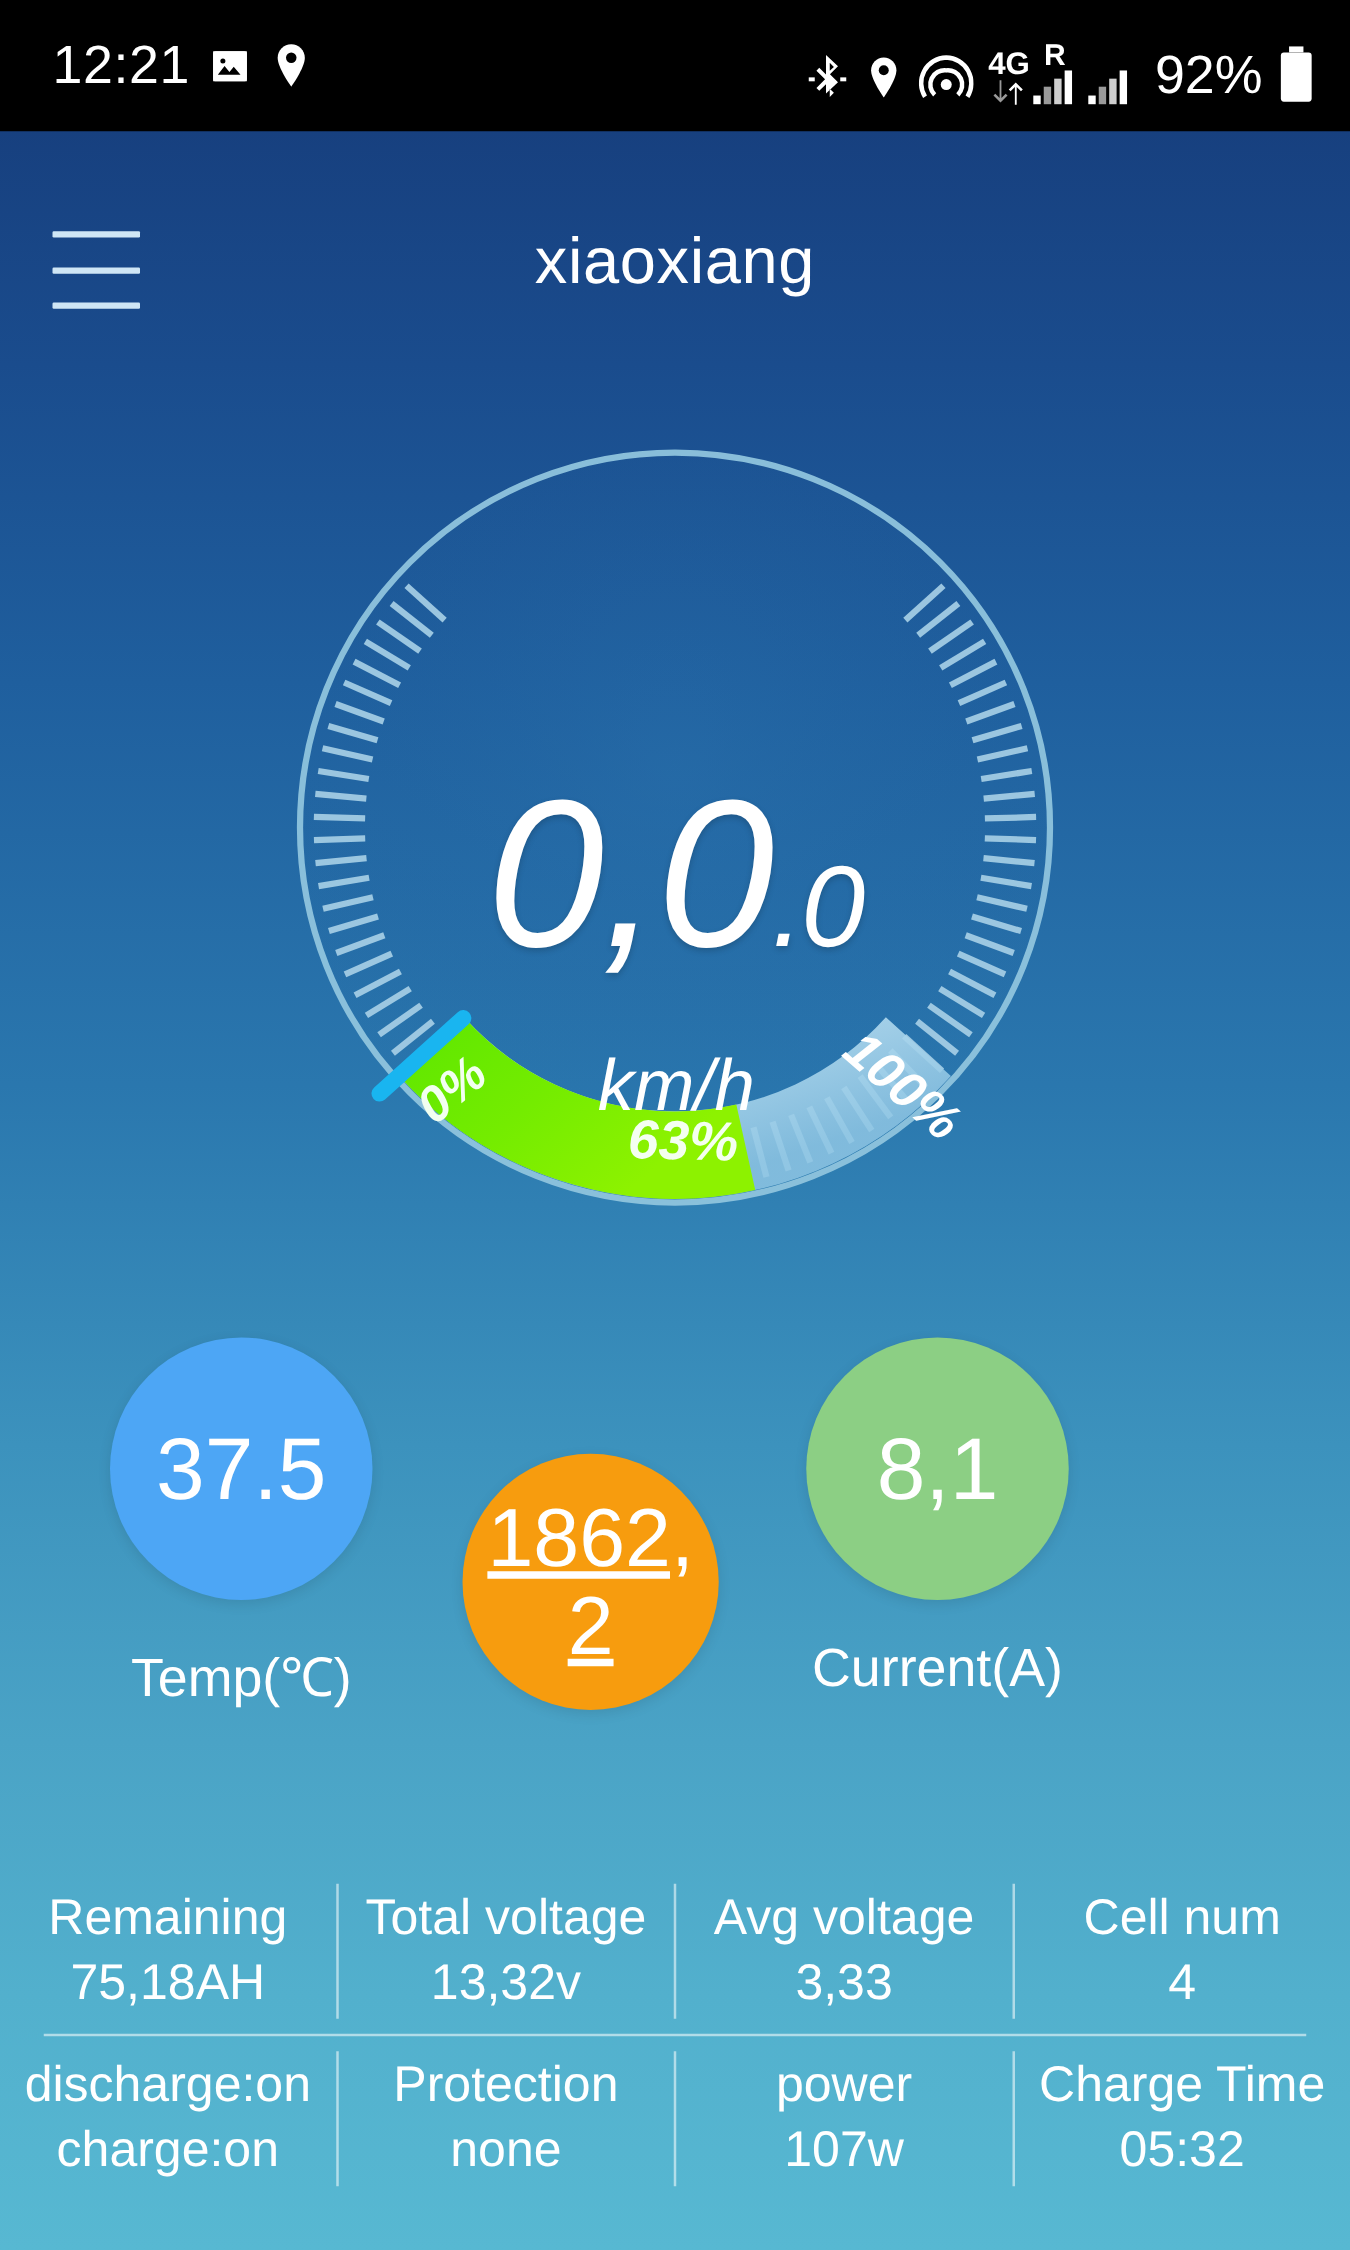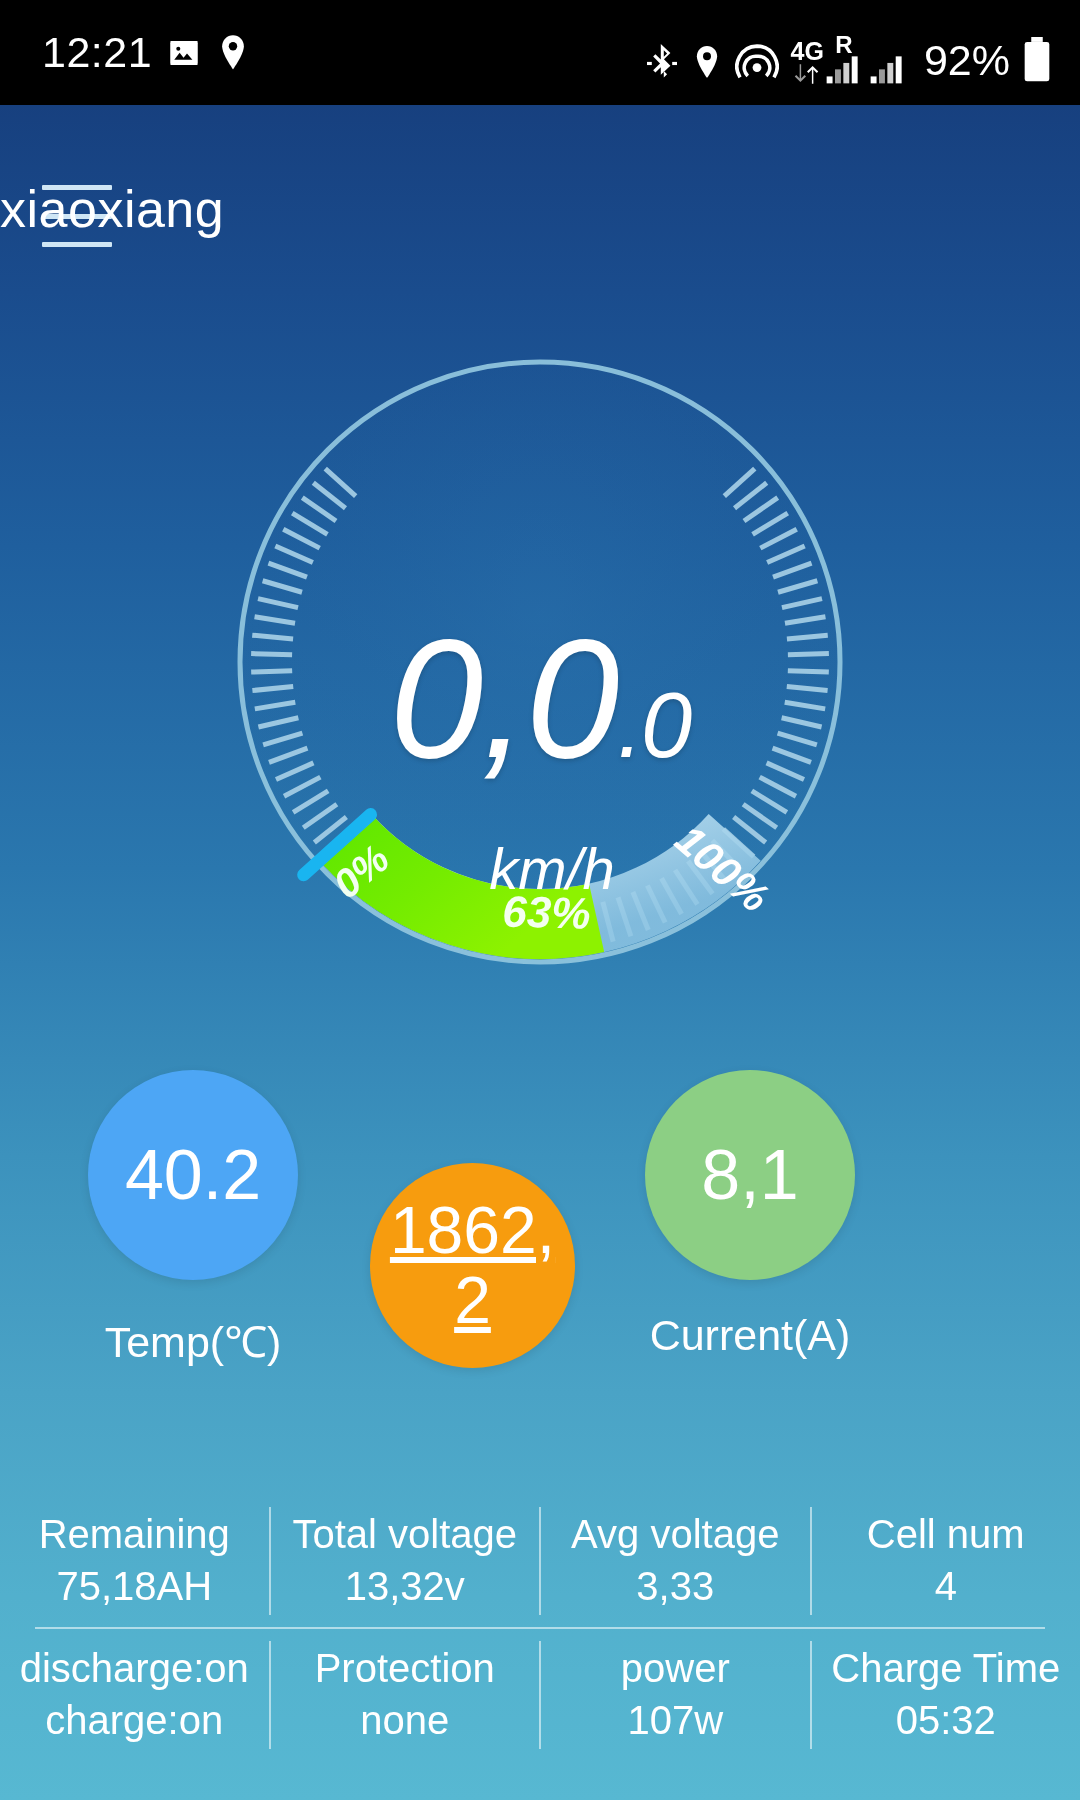--- a/index.html
+++ b/index.html
@@ -42,21 +42,21 @@
 
   
   .header{ position:absolute; left:0; top:0; width:1080px; height:160px; }
   .hamburger{
     position:absolute; left:42px; top:80px; width:70px; height:62px;
     display:flex; flex-direction:column; justify-content:space-between;
     cursor:pointer;
   }
   .hamburger span{ display:block; height:5px; width:70px; background:#cfe6f5; border-radius:1px; }
   .app-title{
-    position:absolute; left:0; top:74px; width:1080px; 
+    position:absolute; left:0; top:74px; width:1080px; text-align:center;
     color:#ffffff; font-size:52px; font-weight:400; letter-spacing:0.5px;
   }
 
   
   .gauge-wrap{
     position:absolute; left:168px; top:185px; width:744px; height:760px;
   }
   .gauge-svg{ position:absolute; left:0; top:0; }
 
   .speed-box{
@@ -67,21 +67,21 @@
     display:inline-block;
     color:#fff; font-size:168px; font-style:italic; font-weight:400;
     line-height:0.95; letter-spacing:-2px;
     font-family:"Liberation Sans", sans-serif;
     text-shadow:0 2px 5px rgba(0,0,0,0.18);
   }
   .speed-dec{
     font-size:92px; font-style:italic; vertical-align:baseline;
   }
   .speed-unit{
-    position:absolute; left:12px; top:215px; width:744px; text-align:center;
+    position:absolute; left:1px; top:215px; width:744px; text-align:center;
   }
   .speed-unit span{
     color:#fff; font-size:58px; font-style:italic; font-weight:400;
     letter-spacing:0px;
   }
 
   
   .bubbles{ position:absolute; left:0; top:940px; width:1080px; height:390px; }
   .bub{
     position:absolute; border-radius:50%;
@@ -318,21 +318,21 @@
     <div class="speed-box">
       <span class="speed-main">0,0</span><span class="speed-main speed-dec">.<span>0</span></span>
       <div class="speed-unit">
         <span>km/h</span>
       </div>
     </div>
   </div>
 
   <div class="bubbles">
     <div class="bub bub-temp">
-      <span>40.2</span>
+      <span>37.5</span>
     </div>
     <div class="bub bub-cur">
       <span>8,1</span>
     </div>
     <div class="bub bub-cap">
       <span id="capVal">
           <span style="display:block">1862,</span>
           <span style="display:block">2</span>
         </span>
     </div>

